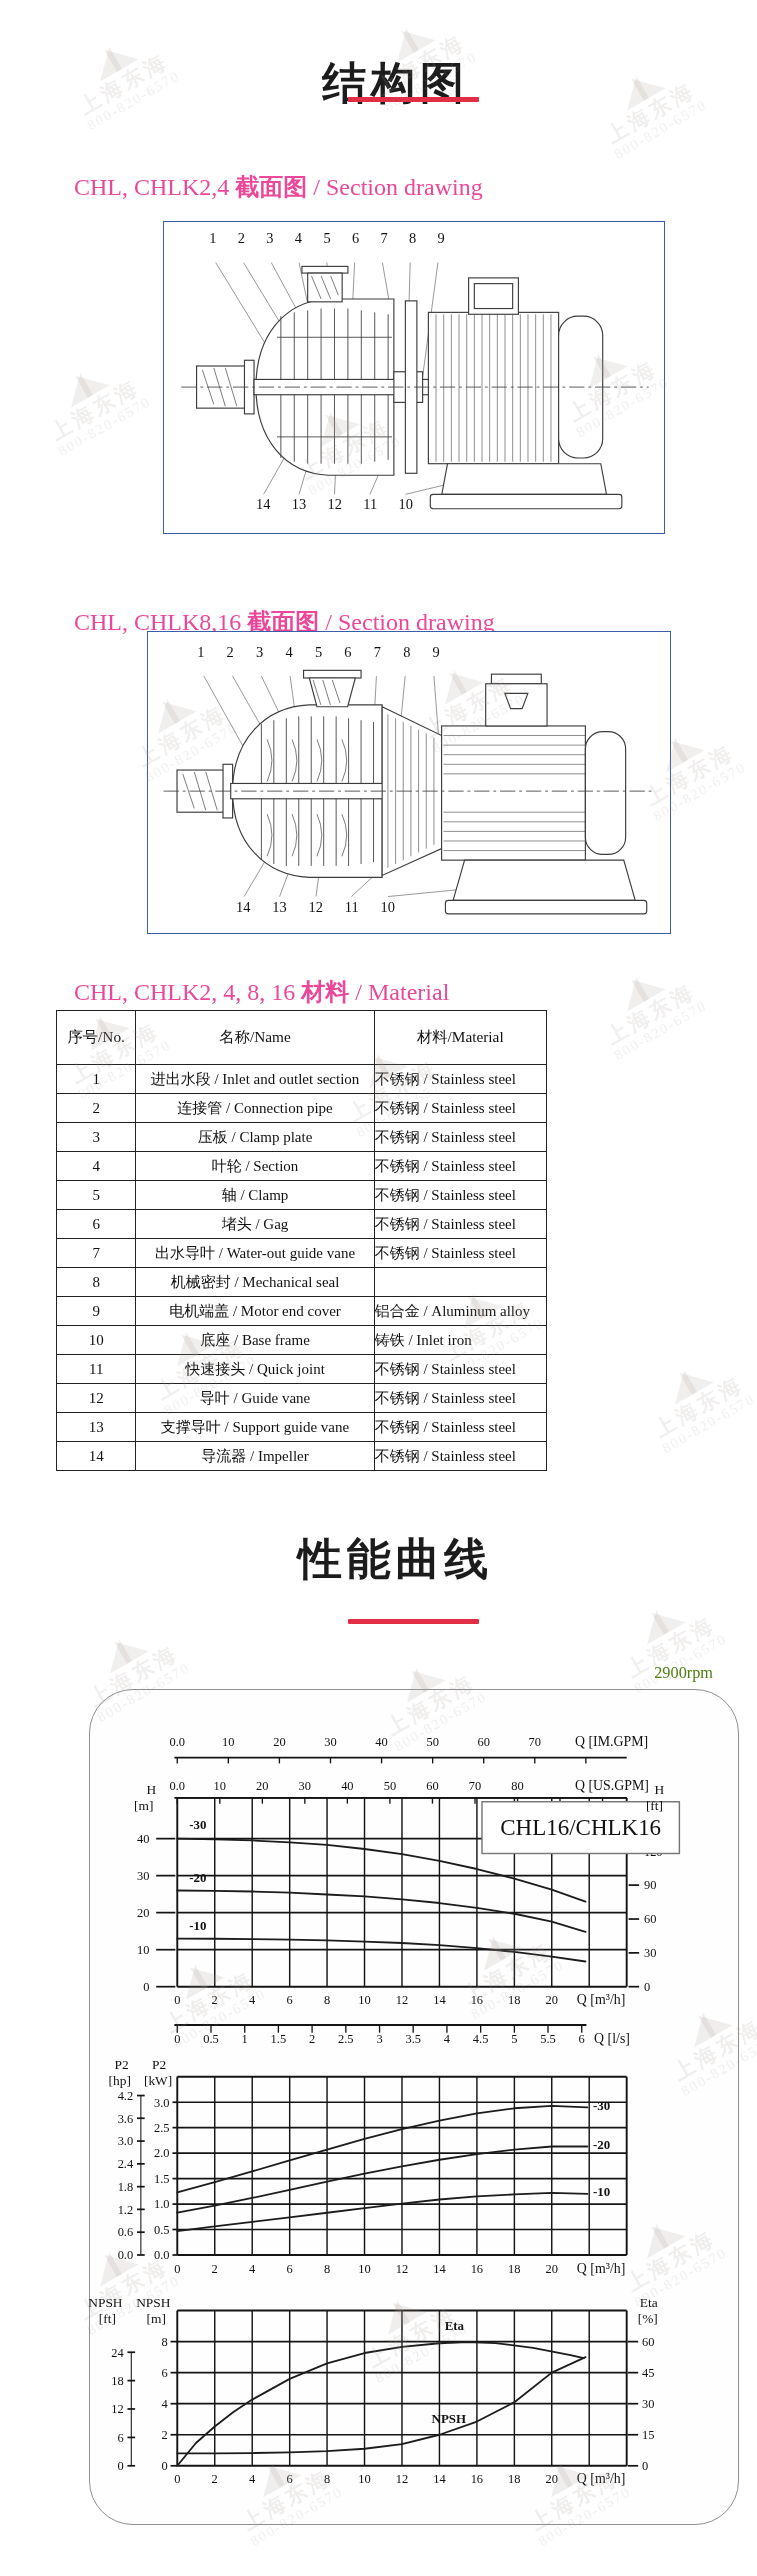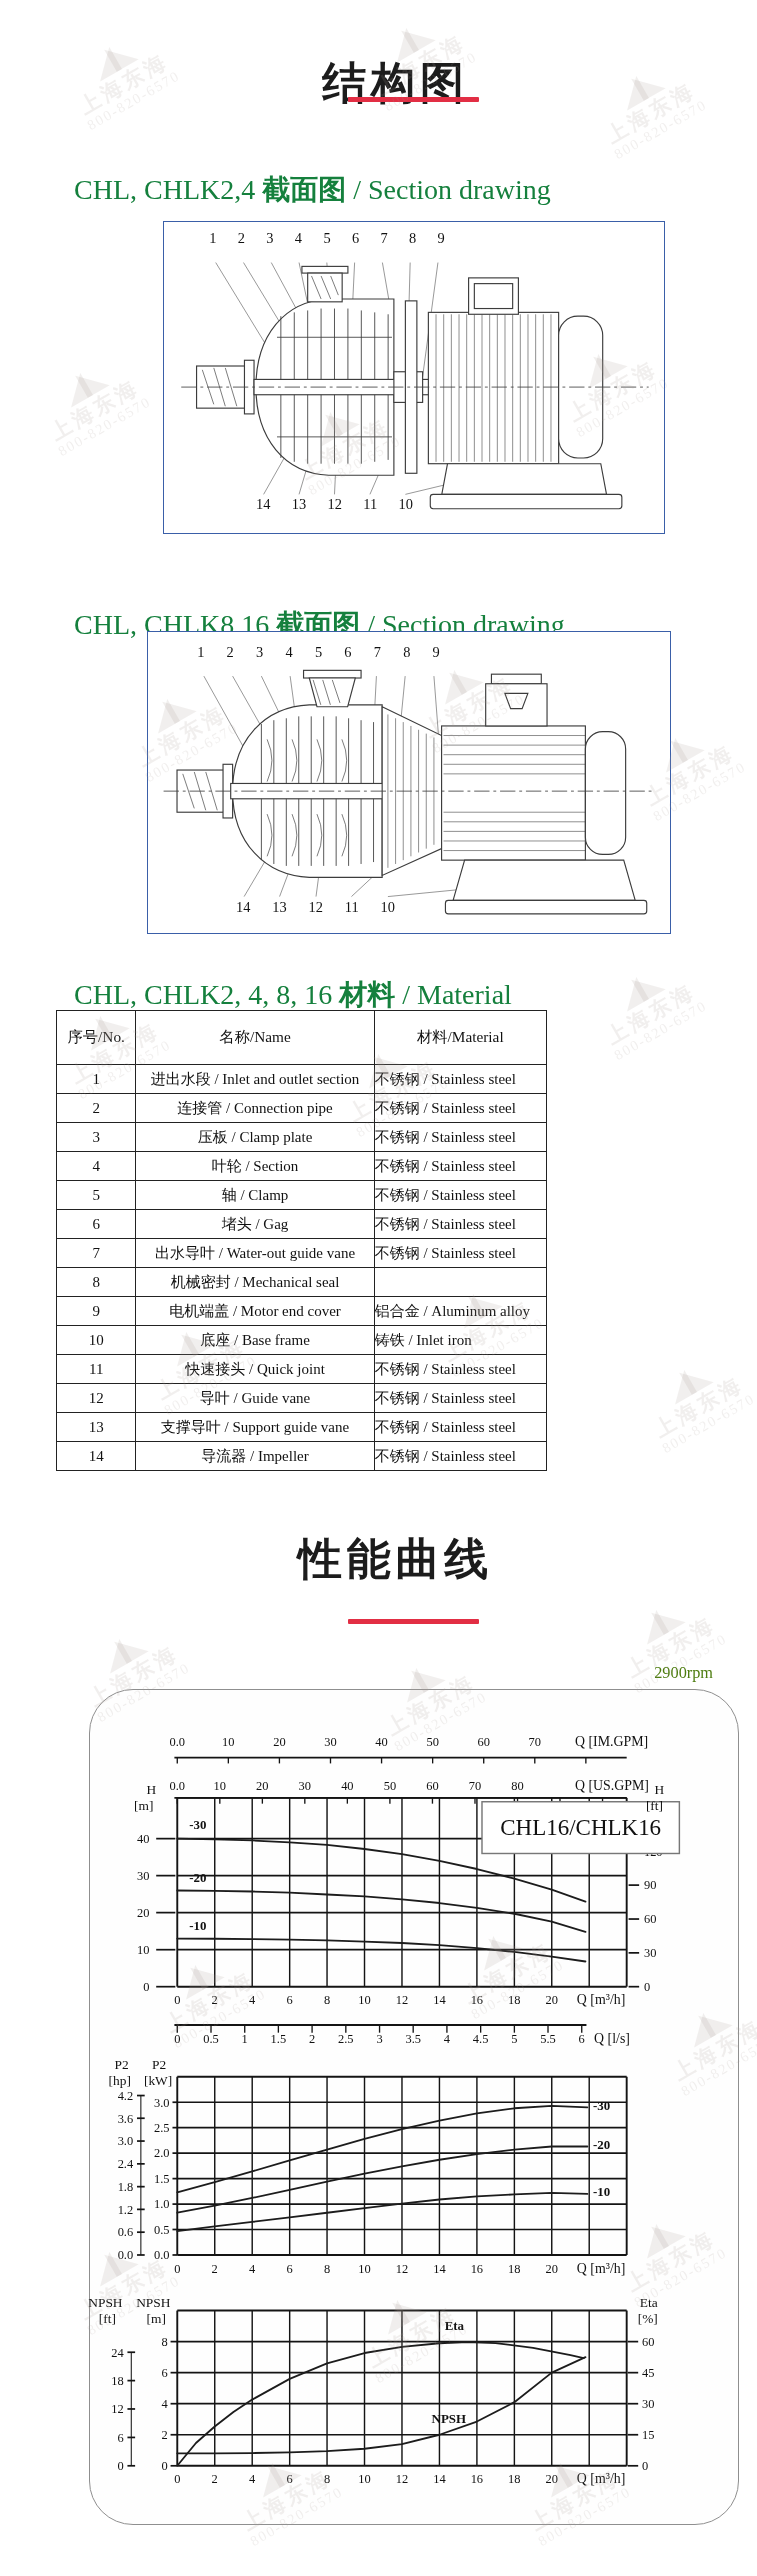--- a/index.html
+++ b/index.html
@@ -13,21 +13,21 @@
       text-align:center;line-height:1.1;white-space:nowrap;}
   .wm .wm-logo{display:block;font-size:33px;letter-spacing:-5.8px;}
   .wm .wm-brand{display:block;font-size:21px;font-weight:bold;letter-spacing:3.8px;}
   .wm .wm-phone{display:block;font-size:14.4px;letter-spacing:1.9px;}
 
   
   .big-title{left:0;right:0;text-align:center;font-family:"Liberation Sans",sans-serif;
              font-size:44px;font-weight:700;letter-spacing:4.8px;color:#1c1c1c;}
   .red-line{background:#e22e44;height:4.8px;width:131px;left:314px;border-radius:1px;}
 
-  .sec-heading{left:40px;font-size:28px;color:#15803d;white-space:nowrap;}
+  .sec-heading{left:40px;font-size:24px;color:#ec4899;white-space:nowrap;}
   .sec-heading b{font-family:"Liberation Sans",sans-serif;font-weight:700;}
 
   .draw-box{background:#fff;border:1.9px solid #3a5fa8;}
   .draw-box svg{position:absolute;left:0;top:0;}
   .callout-row{position:absolute;display:flex;justify-content:space-between;
                font-size:14.4px;color:#111;z-index:6;}
   .callout-row span{display:inline-block;min-width:9.6px;text-align:center;}
 
   
   table.mat{position:absolute;left:56px;top:1010px;width:491px;border-collapse:collapse;

